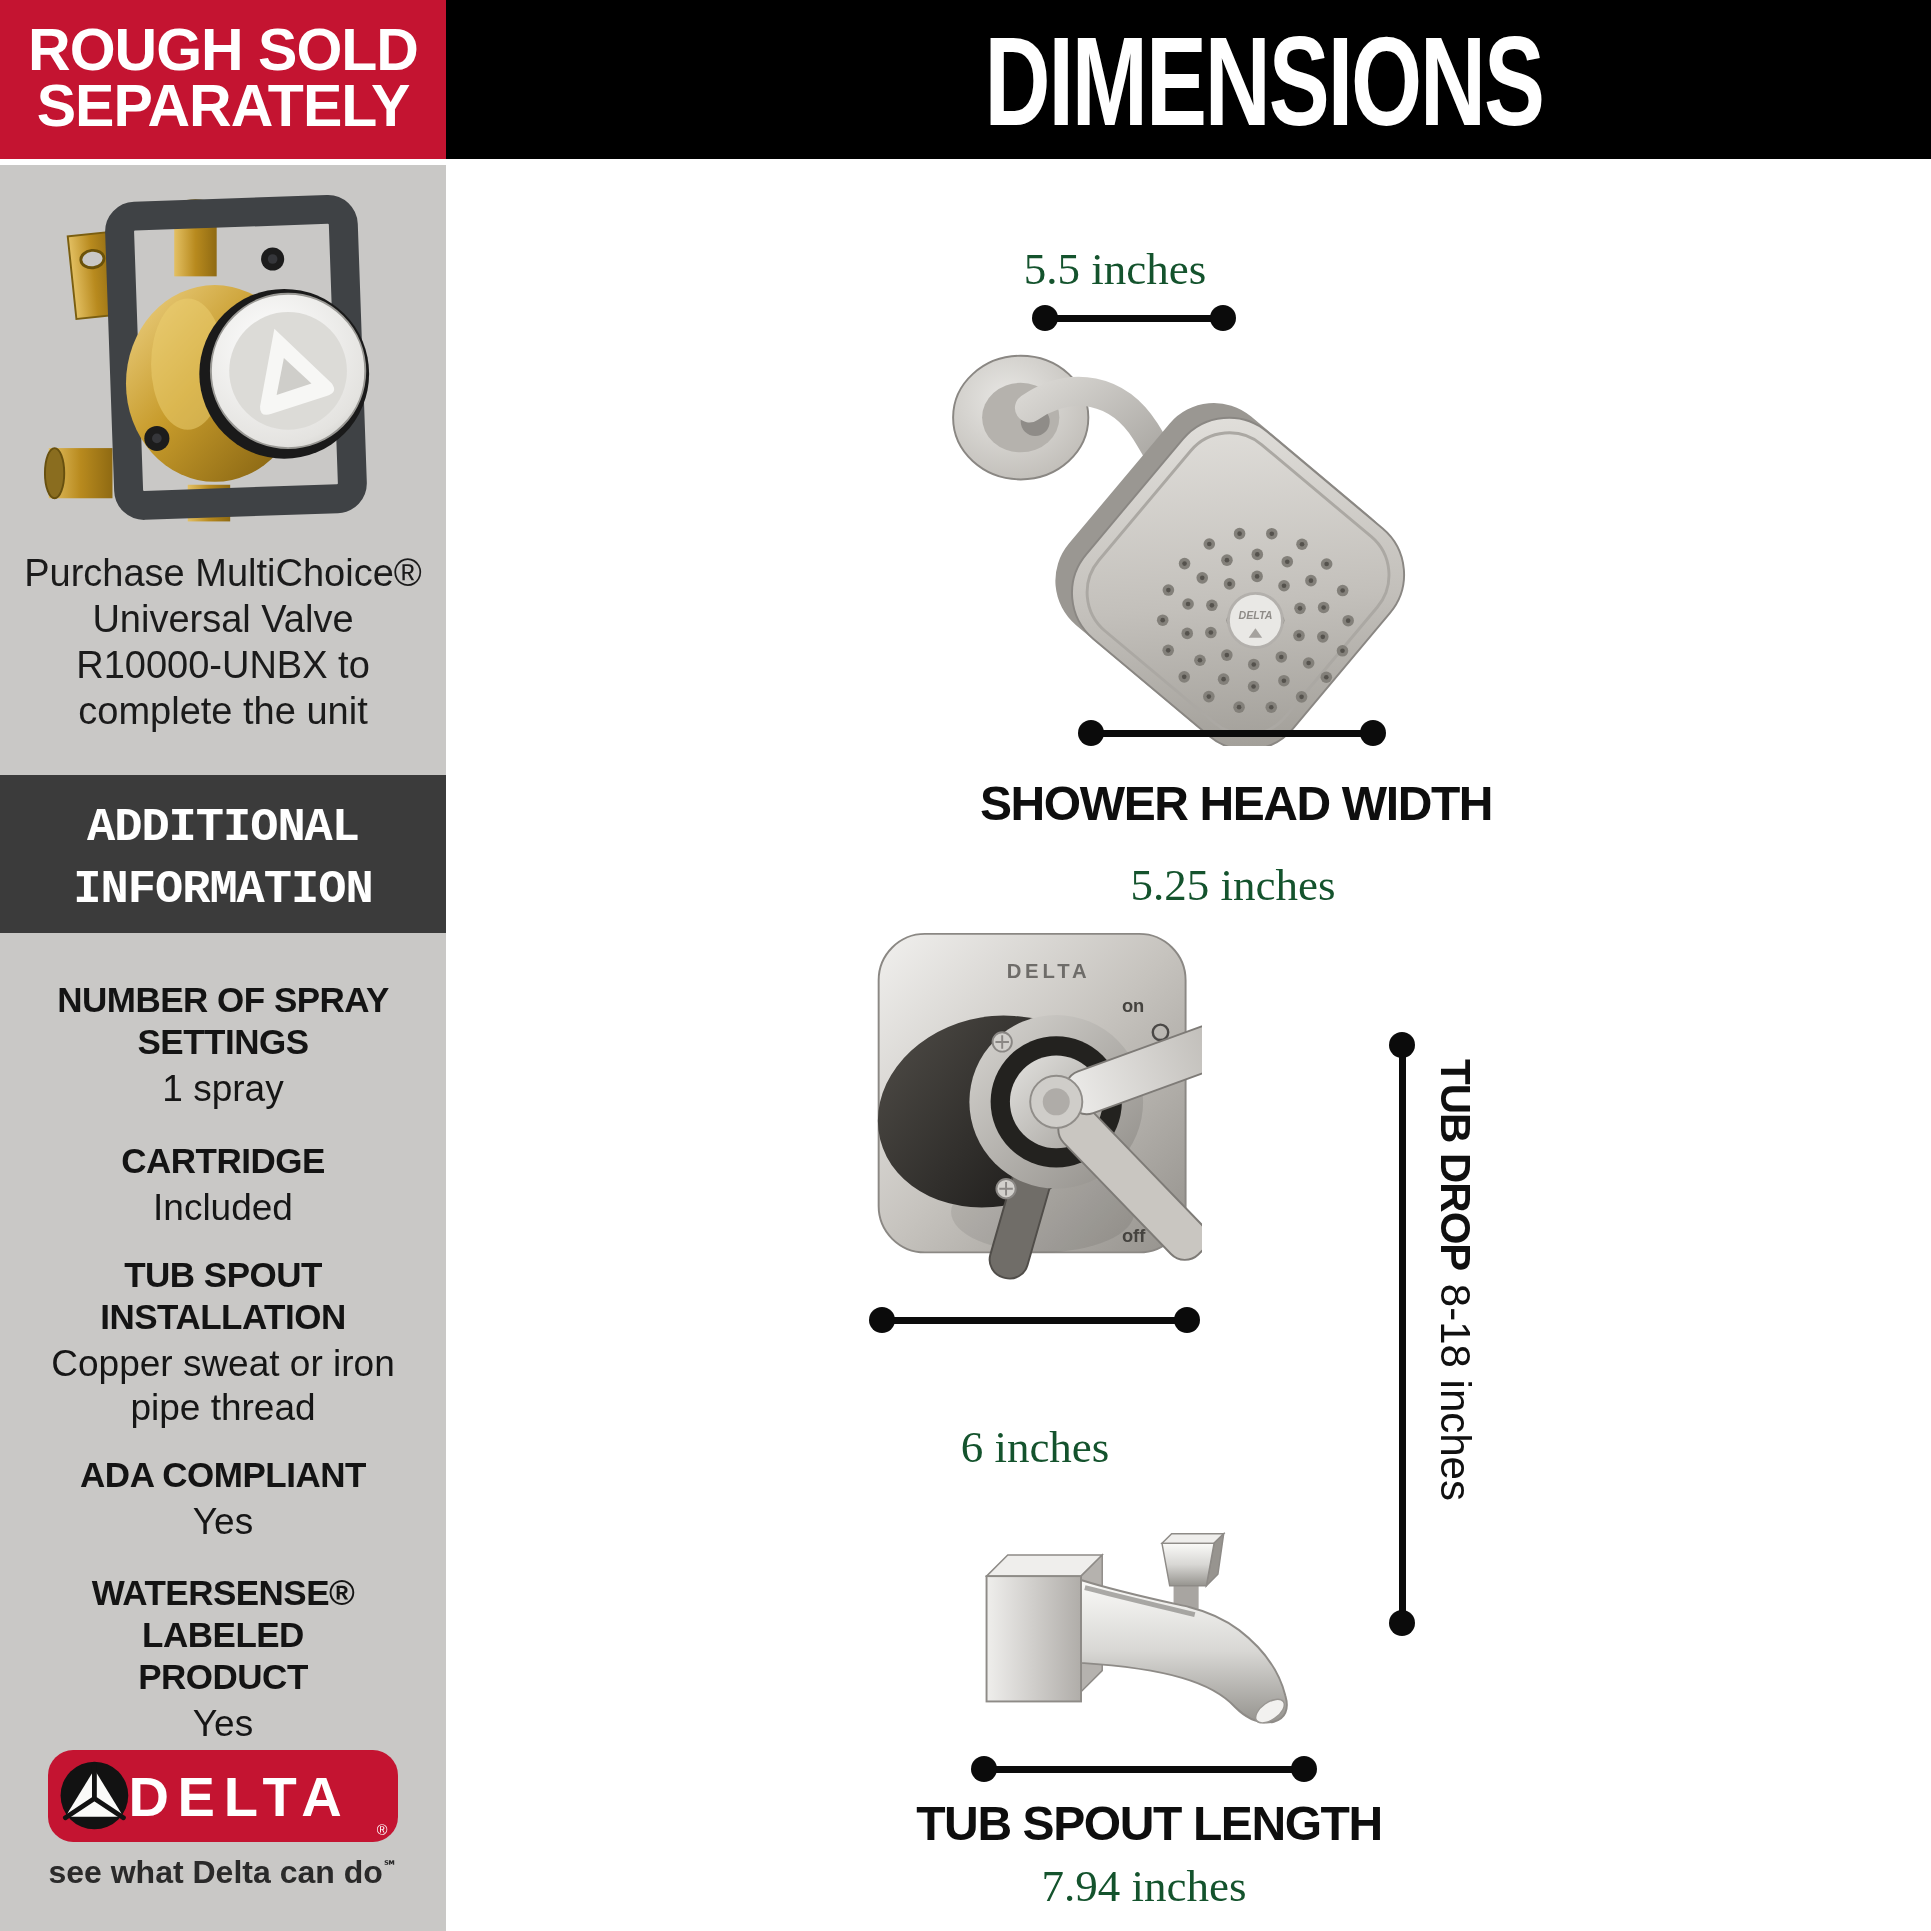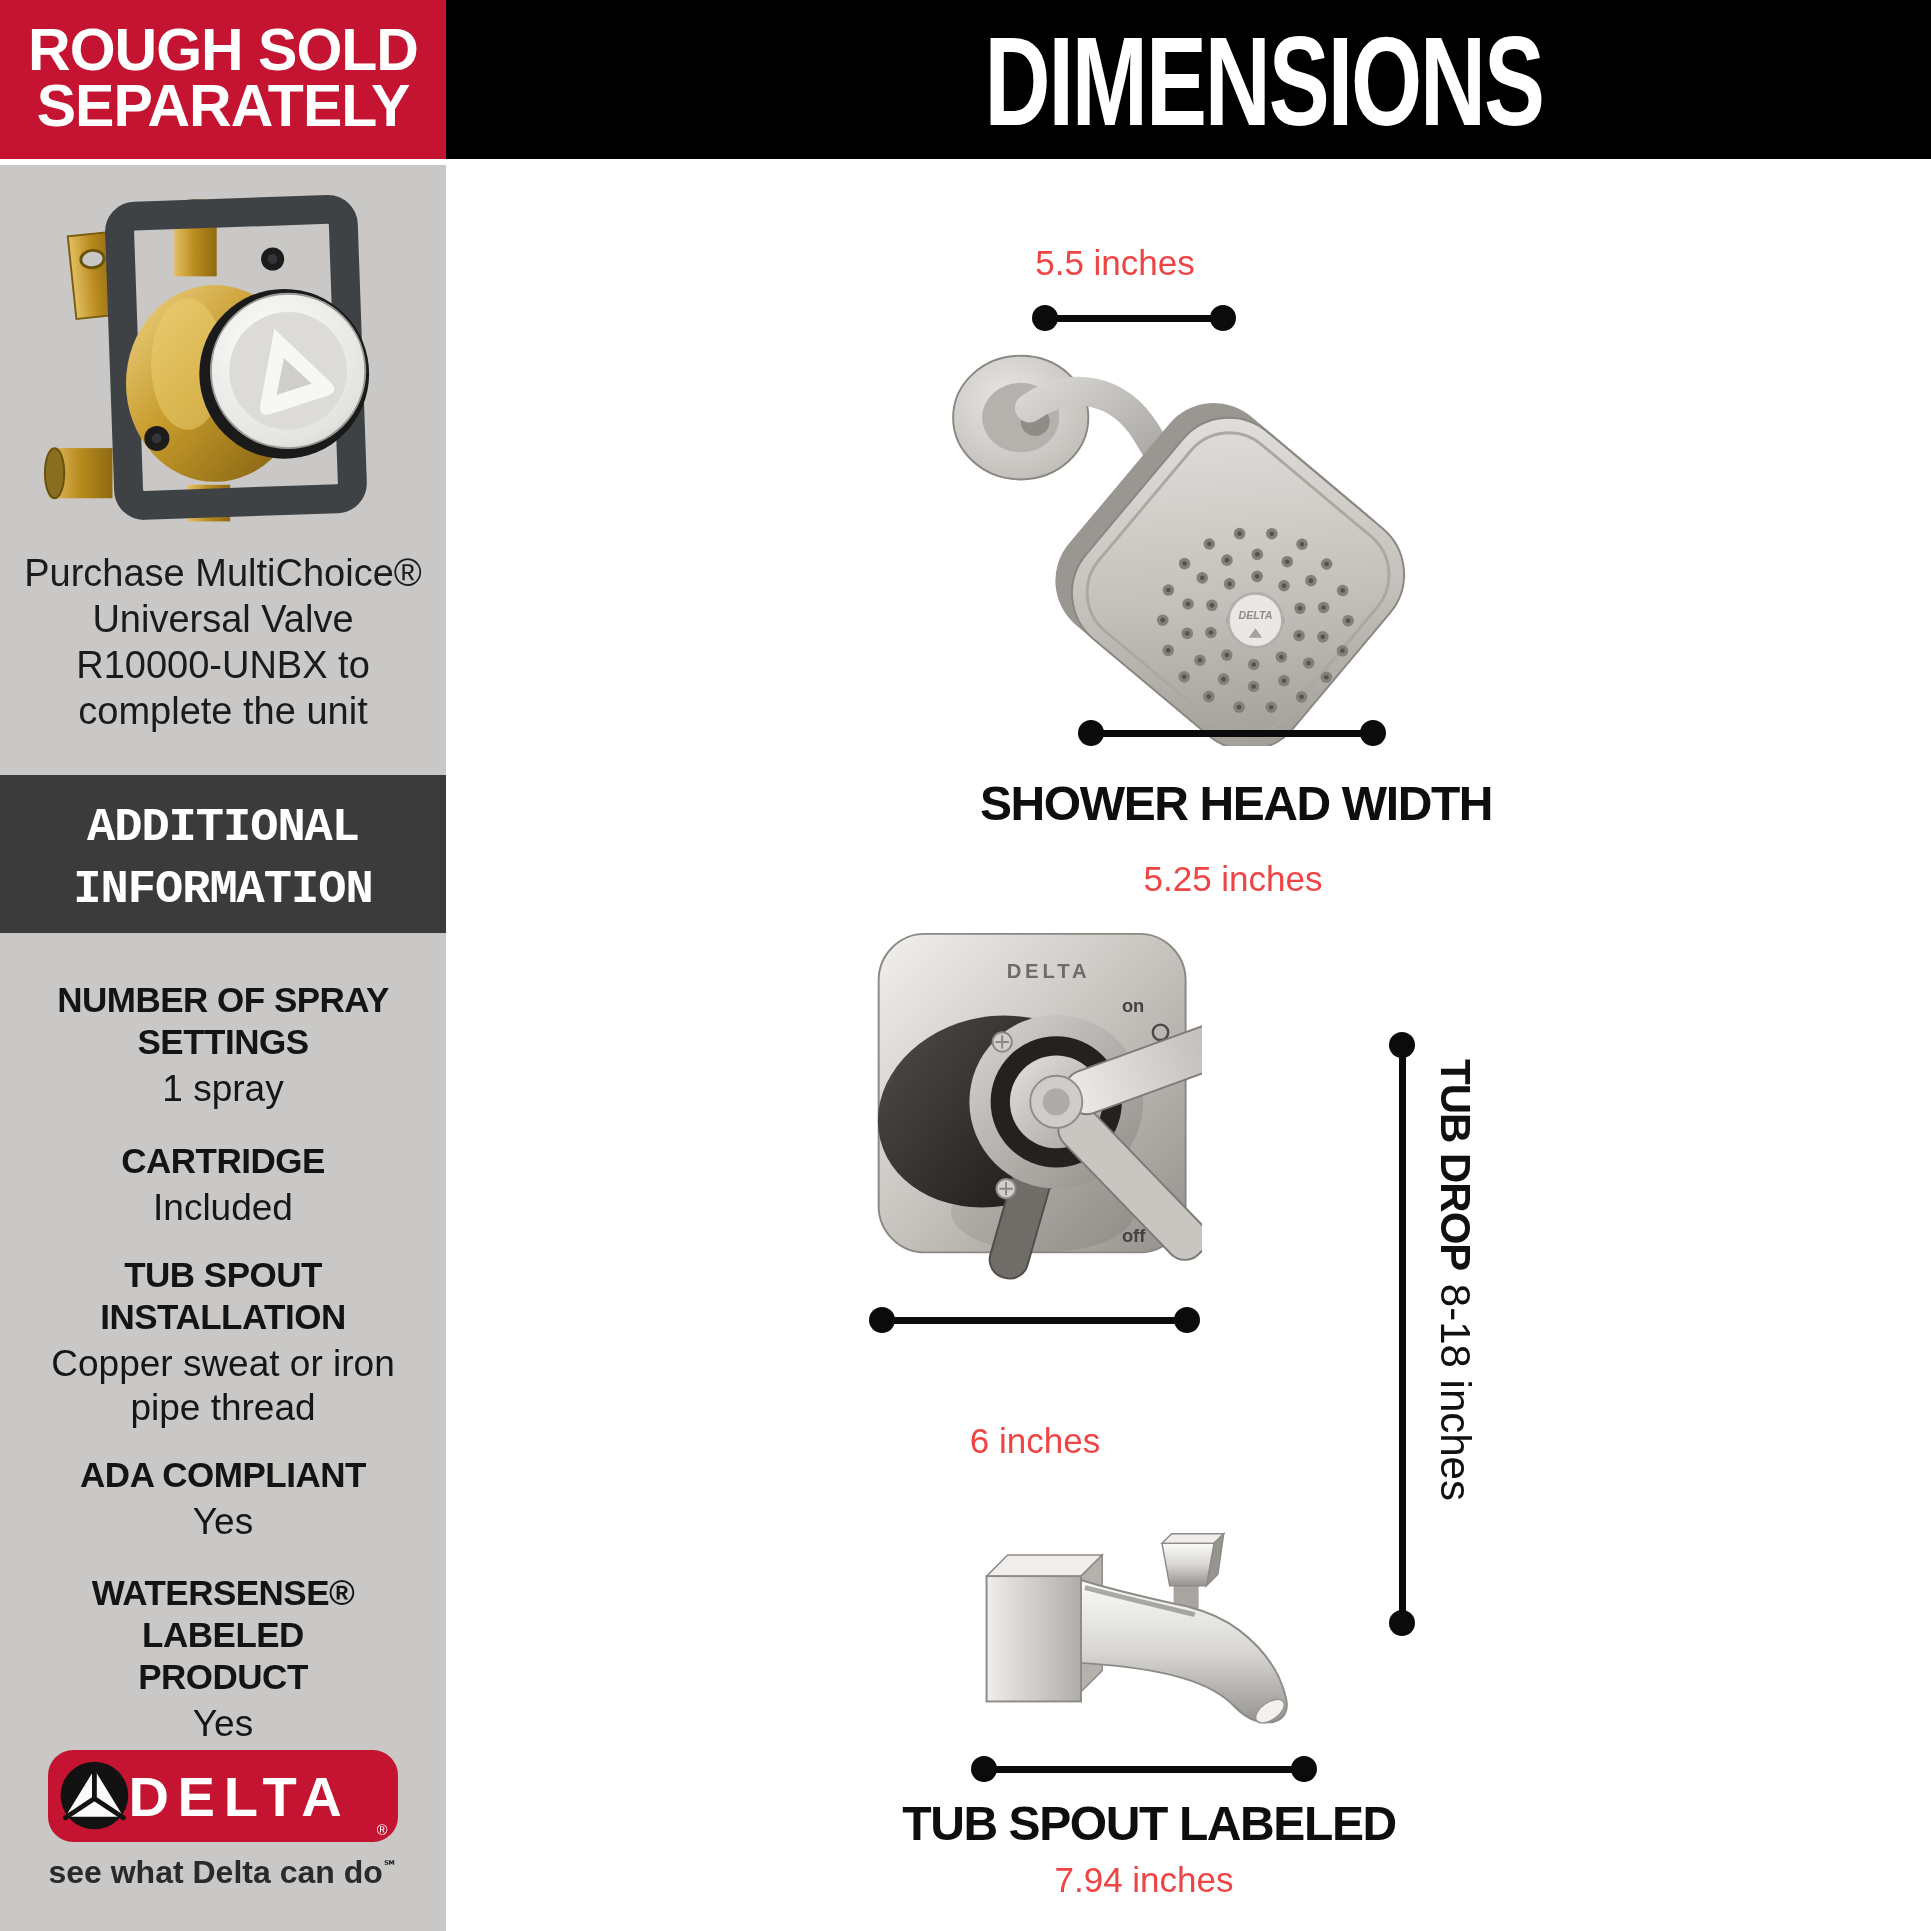--- a/index.html
+++ b/index.html
@@ -27,21 +27,21 @@
 
   
   .main{position:absolute;left:446px;top:0;width:1485px;height:1931px;background:#fff;}
   .header-black{position:absolute;left:0;top:0;width:1748px;height:159px;background:var(--header-black,#000);
                 text-align:center;padding-right:113px;box-sizing:border-box;}
   .header-black span{display:inline-block;color:#fff;font-weight:700;font-size:127px;line-height:162px;
                      letter-spacing:-2.9px;transform:scaleX(.72);}
 
   .dim-label{position:absolute;transform:translateX(-50%);font-weight:700;font-size:48px;
              letter-spacing:-1.4px;color:#0E0E0E;white-space:nowrap;}
-  .dim-value{position:absolute;transform:translateX(-50%);font-size:35px;color:#ef4444;white-space:nowrap;}
+  .dim-value{position:absolute;transform:translateX(-50%);font-size:45px;color:#14532d;white-space:nowrap;font-family:Liberation Serif, serif;}
 
   .hline{position:absolute;height:6.8px;background:#0B0B0B;}
   .hline::before,.hline::after{content:"";position:absolute;top:50%;width:26px;height:26px;
         margin-top:-13px;border-radius:50%;background:#0B0B0B;}
   .hline::before{left:-10.6px;}.hline::after{right:-10.6px;}
 
   .vline{position:absolute;width:6.8px;background:#0B0B0B;}
   .vline::before,.vline::after{content:"";position:absolute;left:50%;width:26px;height:26px;
         margin-left:-13px;border-radius:50%;background:#0B0B0B;}
   .vline::before{top:-10.6px;}.vline::after{bottom:-10.6px;}
@@ -392,17 +392,17 @@
       <polygon points="258,18 268,8 262,50 250,62" fill="#97948F" stroke="#8E8B87" stroke-width="1.5"></polygon>
       <polygon points="204,18 258,18 250,62 212,62" fill="url(#chromeG)" stroke="#8E8B87" stroke-width="1.5"></polygon>
 
       <path d="M120,56 C158,68 196,76 232,84 C252,89 268,96 284,108 C310,128 326,152 332,176
                C336,190 332,200 320,203 C306,206 292,200 280,188 C256,162 210,148 120,142 Z" fill="url(#chromeG)" stroke="#8E8B87" stroke-width="2"></path>
       <path d="M124,64 C170,76 206,84 238,92" stroke="#6E6B67" stroke-width="5" fill="none" opacity=".55"></path>
       <ellipse cx="316" cy="192" rx="17" ry="9" transform="rotate(-35 316 192)" fill="#F2F1EF" stroke="#999692" stroke-width="1.5"></ellipse>
     </svg>
 
     <div class="hline" style="left:536px;top:1766px;width:324px;"></div>
-    <div class="dim-label" style="left:703px;top:1796px;">TUB SPOUT LABELED</div>
+    <div class="dim-label" style="left:703px;top:1796px;">TUB SPOUT LENGTH</div>
     <div class="dim-value" style="left:698px;top:1860px;">7.94 inches</div>
   </div>
 </div>
 
 
 </body></html>

